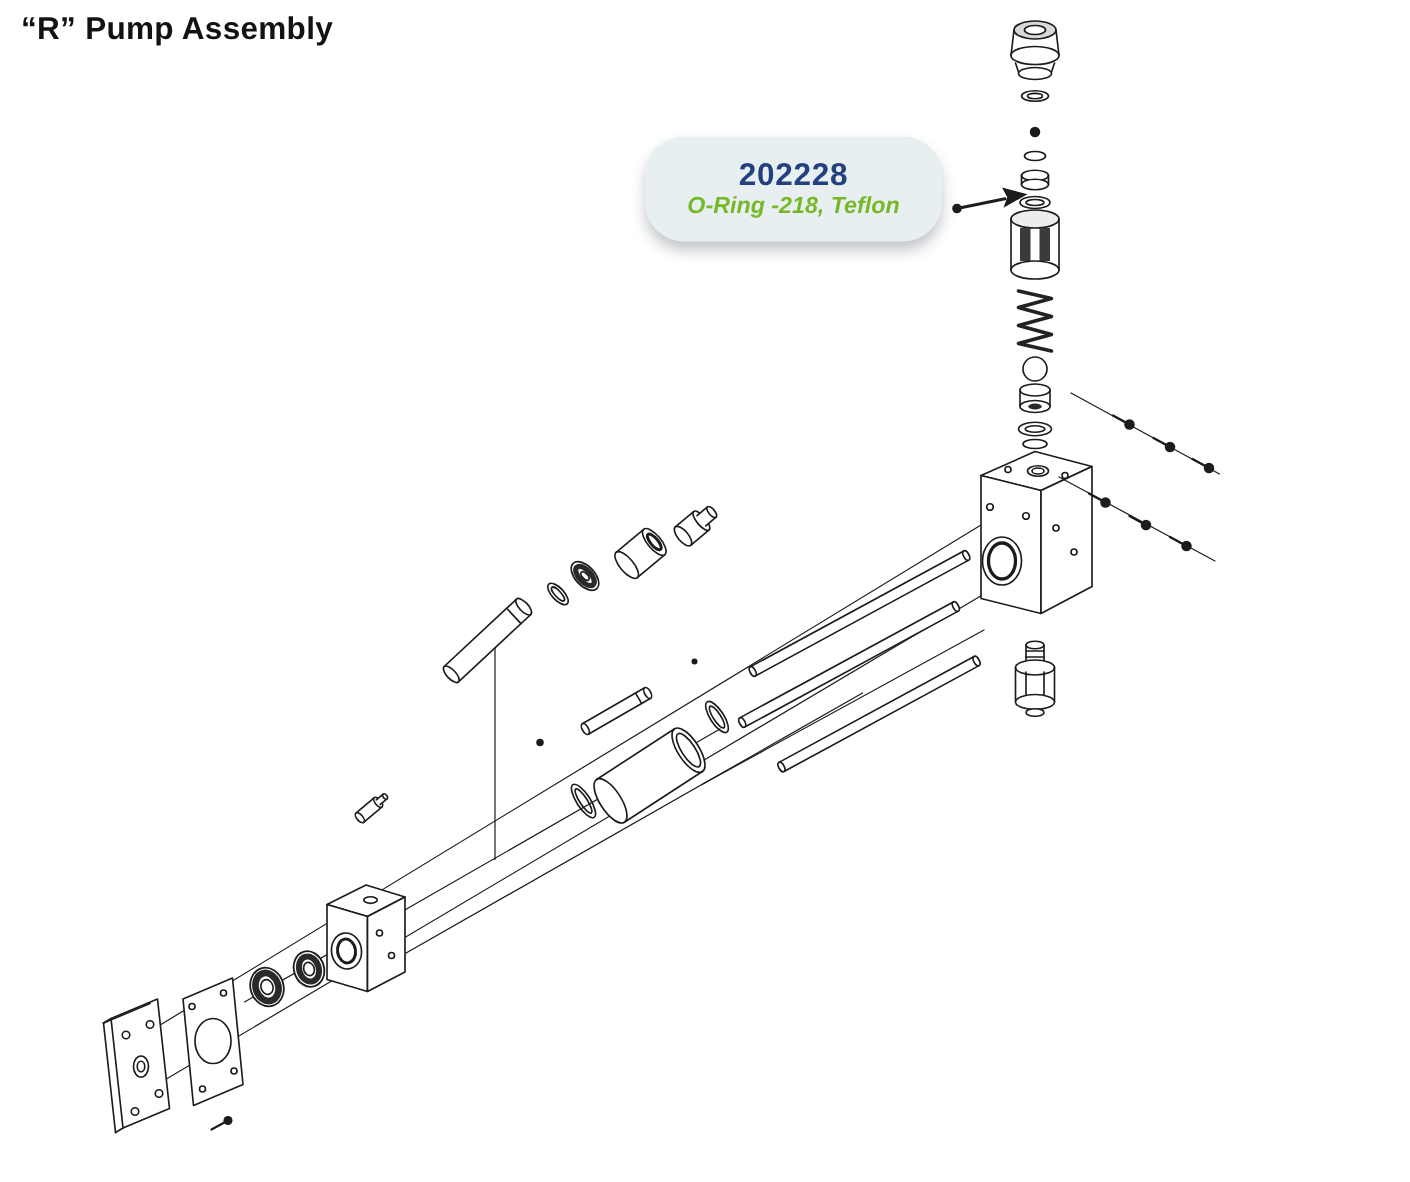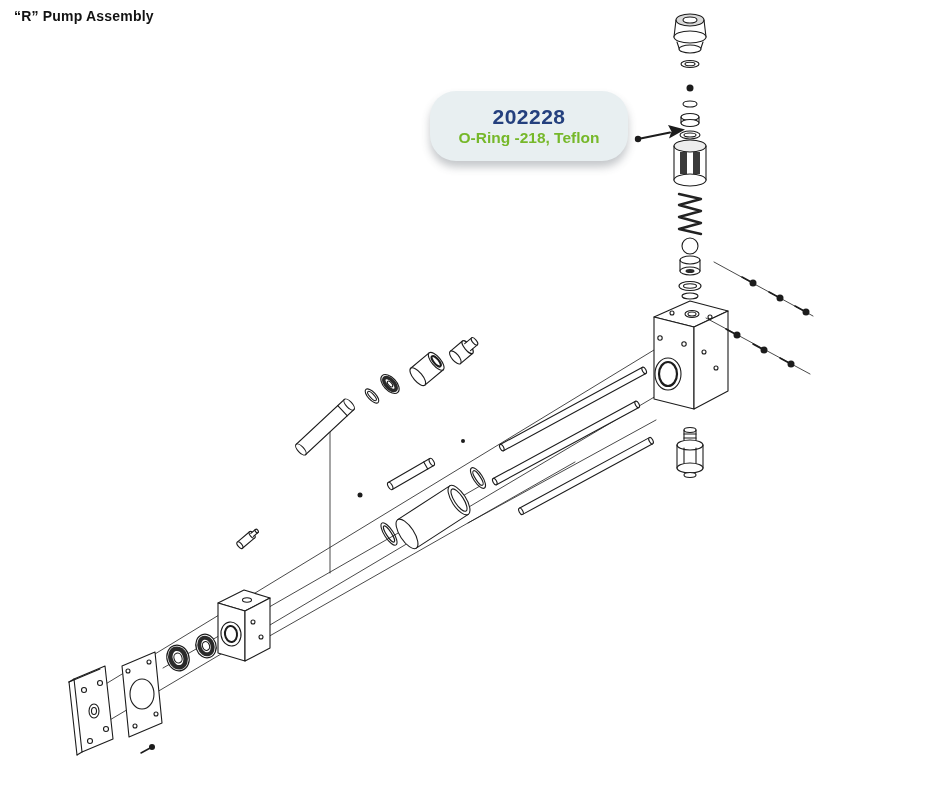--- a/index.html
+++ b/index.html
@@ -13,21 +13,21 @@
     width: 940px;
     height: 788px;
     background: var(--page-bg, #ffffff);
     overflow: hidden;
   }
   .page-title {
     position: absolute;
     left: 14px;
     top: 8px;
     margin: 0;
-    font-size: 14px;
+    font-size: 21px;
     font-weight: 800;
     letter-spacing: 0.2px;
     color: #121212;
   }
   .drawing {
     position: absolute;
     left: 0;
     top: 0;
     width: 940px;
     height: 788px;
@@ -53,20 +53,21 @@
     font-weight: 800;
     letter-spacing: 0.5px;
     color: var(--accent-blue, #24407e);
     line-height: 1.15;
   }
   .callout .desc {
     font-size: 15.5px;
     font-weight: 700;
     color: var(--accent-green, #76b82a);
     line-height: 1.2;
+    font-style: italic;
   }
 </style>
 </head>
 <body>
 
 <div class="stage">
 
   <h1 class="page-title">“R” Pump Assembly</h1>
 
   <svg class="drawing" viewBox="0 0 940 788">

